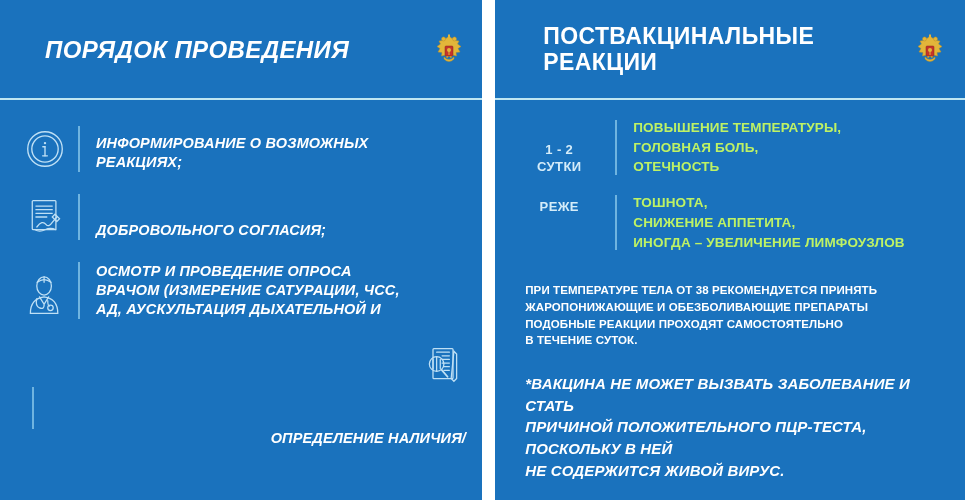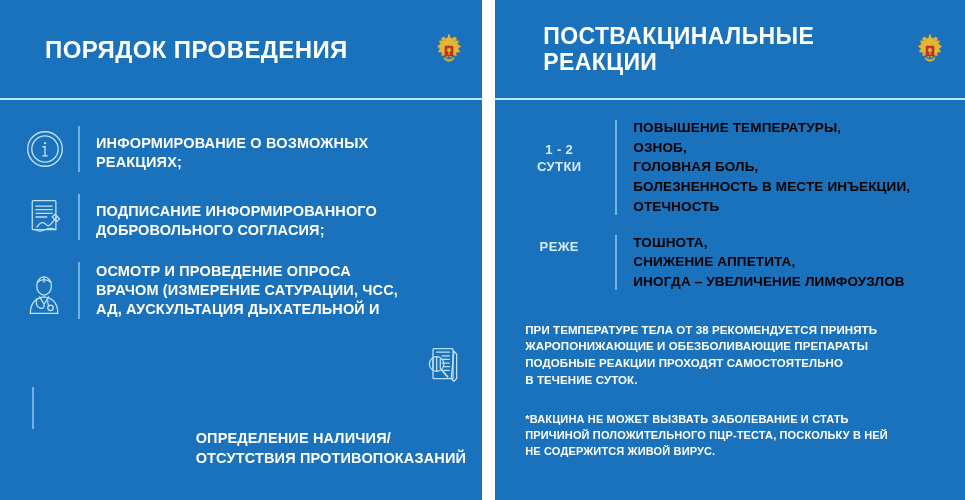--- a/index.html
+++ b/index.html
@@ -20,21 +20,21 @@
     background: #ffffff;
     display: flex;
   }
 
   .panel {
     background: #1a72bd;
     position: relative;
     height: 500px;
     box-sizing: border-box;
   }
-  .panel-left  { width: 548px; }
+  .panel-left  { width: 548px; font-style: italic; }
   .panel-gap   { width: 15px; background: #ffffff; height: 500px; }
   .panel-right { width: 534px; }
 
   
   .panel-header {
     position: relative;
     height: 100px;
     box-sizing: border-box;
     display: flex;
     align-items: center;
@@ -135,39 +135,40 @@
   }
   .reaction-row.rare .reaction-period { padding-top: 6px; }
   .reaction-rule {
     flex: 0 0 auto;
     width: 2px;
     align-self: stretch;
     background: #6fb4e0;
     margin: 2px 16px 2px 14px;
   }
   .reaction-items {
-    color: #000000;
+    color: #bef264;
     font-weight: bold;
     font-size: 13.5px;
     line-height: 1.46;
     letter-spacing: 0.15px;
     text-transform: uppercase;
   }
 
   .note-block {
     padding: 14px 32px 0 30px;
     color: #ffffff;
     font-weight: bold;
     font-size: 11.5px;
     line-height: 1.45;
     letter-spacing: 0.1px;
     text-transform: uppercase;
   }
   .note-block.italic {
-    font-size: 11px;
+    font-style: italic;
+    font-size: 15px;
     padding-top: 24px;
     letter-spacing: 0.15px;
   }
   .note-line { display: block; }
 </style>
 </head>
 <body>
 
 <div class="stage">
 
@@ -218,21 +219,20 @@
             <svg width="38" height="40" viewBox="0 0 40 44" fill="none" stroke="currentColor" stroke-width="1.4">
               <rect x="6" y="4" width="26" height="32" rx="1"></rect>
               <path d="M10 10 H28 M10 14 H28 M10 18 H28 M10 22 H22" stroke-linecap="round"></path>
               <path d="M11 33 Q17 25 21 30 Q24 34 28 28 L33 22" stroke-linecap="round"></path>
               <path d="M31 19 L36 24 L33 27 L28 22 Z"></path>
               <path d="M9 36 Q14 39 20 36 Q26 33 32 36" stroke-linecap="round"></path>
             </svg>
           </div>
           <div class="proc-rule"></div>
           <div class="proc-text">
-            <span class="note-line">ПОДПИСАНИЕ ИНФОРМИРОВАННОГО</span>
             <span class="note-line">ДОБРОВОЛЬНОГО СОГЛАСИЯ;</span>
           </div>
         </div>
 
         <div class="proc-item">
           <div class="proc-icon">
             <svg width="40" height="42" viewBox="0 0 42 46" fill="none" stroke="currentColor" stroke-width="1.4">
               <ellipse cx="20" cy="12" rx="8" ry="10"></ellipse>
               <path d="M12.5 8 Q20 2 27.5 8" stroke-linecap="round"></path>
               <path d="M20 2 L20 8" stroke-linecap="round"></path>
@@ -258,21 +258,20 @@
               <path d="M14 9 H28 M20 13 H28 M20 17 H28 M20 21 H28 M22 25 H28 M22 29 H28" stroke-linecap="round"></path>
               <circle cx="14" cy="22" r="8"></circle>
               <path d="M14 14 L14 30 M10 17 L10 27 M18 17 L18 27" stroke-linecap="round"></path>
               <path d="M19.5 28.5 L26 36" stroke-linecap="round" stroke-width="2"></path>
               <path d="M33 8 L36 11 L36 38 L33 41 L30 38 Z"></path>
             </svg>
           </div>
           <div class="proc-rule"></div>
           <div class="proc-text">
             <span class="note-line">ОПРЕДЕЛЕНИЕ НАЛИЧИЯ/</span>
-            <span class="note-line">ОТСУТСТВИЯ ПРОТИВОПОКАЗАНИЙ</span>
           </div>
         </div>
 
       </div>
     </div>
   </div>
 
   <div class="panel-gap"></div>
 
   <div class="panel panel-right">
@@ -303,23 +302,21 @@
       <div class="reactions">
 
         <div class="reaction-row">
           <div class="reaction-period">
             <span class="note-line">1 - 2</span>
             <span class="note-line">СУТКИ</span>
           </div>
           <div class="reaction-rule"></div>
           <div class="reaction-items">
             <span class="note-line">ПОВЫШЕНИЕ ТЕМПЕРАТУРЫ,</span>
-            <span class="note-line">ОЗНОБ,</span>
             <span class="note-line">ГОЛОВНАЯ БОЛЬ,</span>
-            <span class="note-line">БОЛЕЗНЕННОСТЬ В МЕСТЕ ИНЪЕКЦИИ,</span>
             <span class="note-line">ОТЕЧНОСТЬ</span>
           </div>
         </div>
 
         <div class="reaction-row rare">
           <div class="reaction-period">
             <span class="note-line">РЕЖЕ</span>
           </div>
           <div class="reaction-rule"></div>
           <div class="reaction-items">

